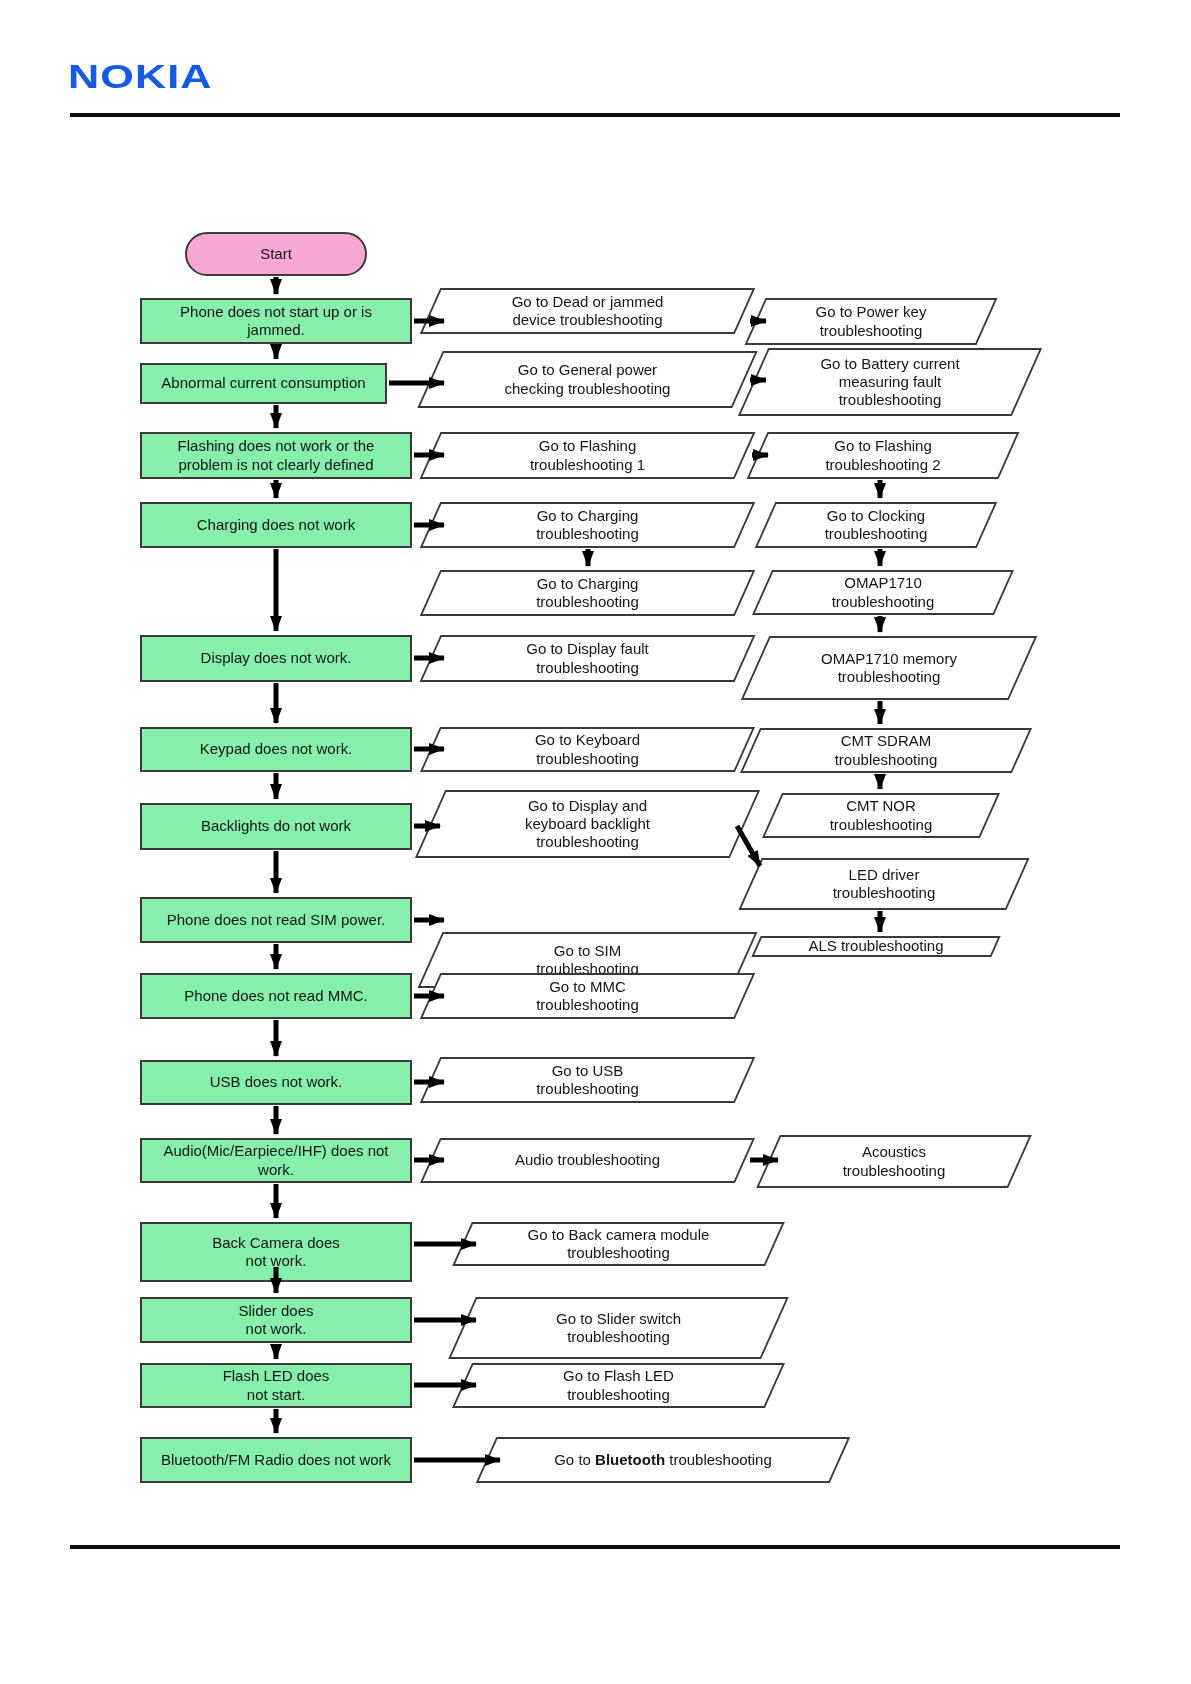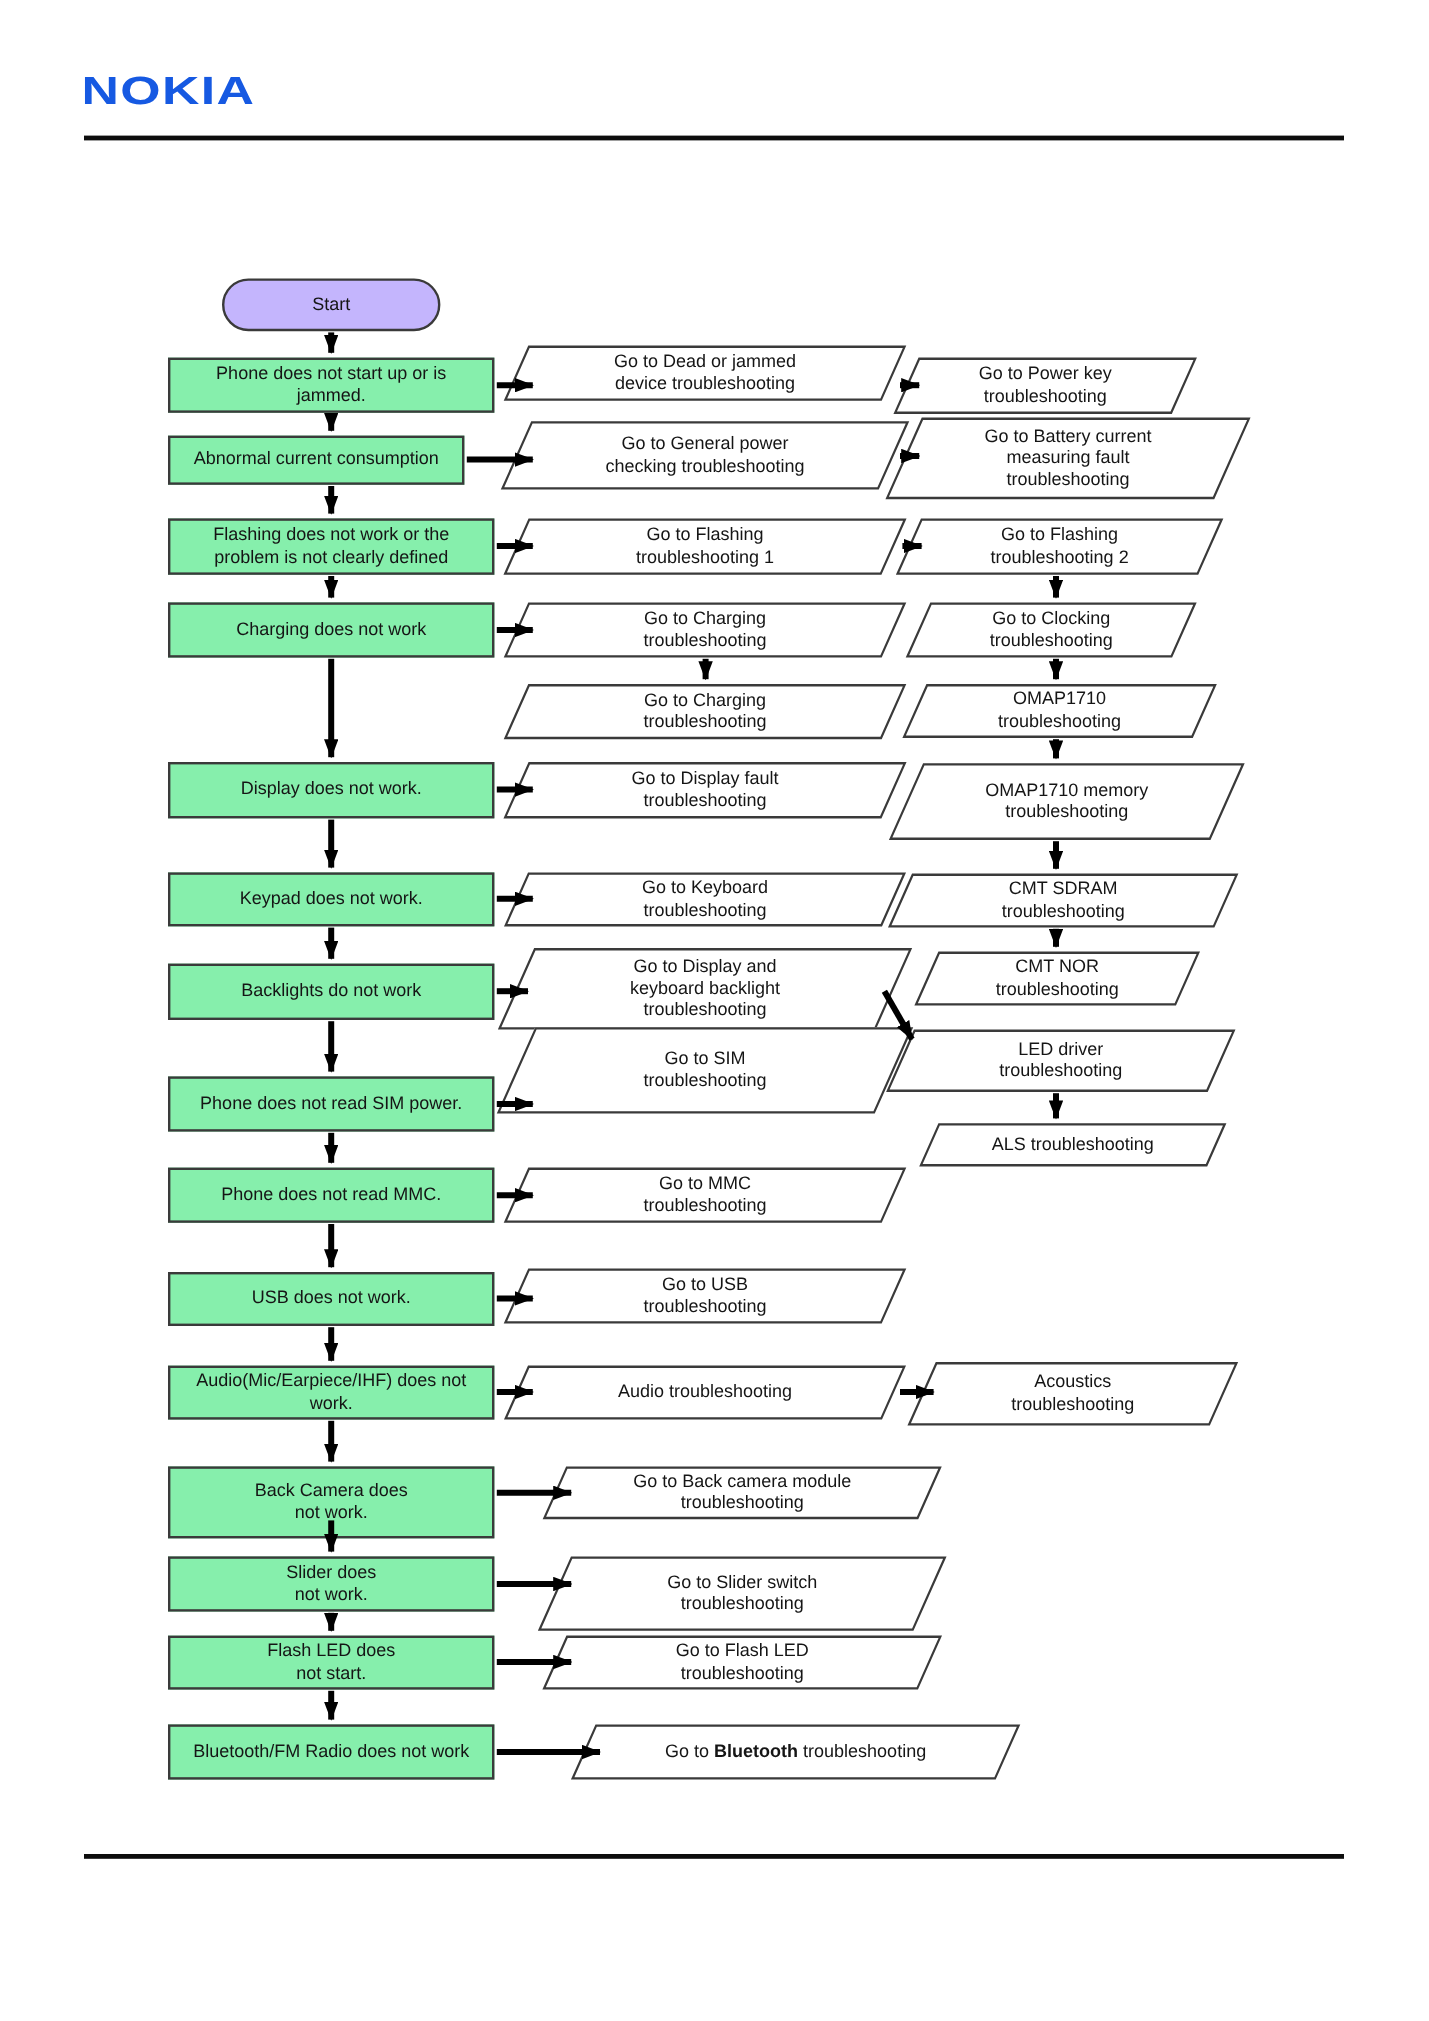--- a/index.html
+++ b/index.html
@@ -12,21 +12,21 @@
     font-size:40px; font-weight:800; letter-spacing:1px; color:#1659e2;
     transform:scale(1.08,0.82); transform-origin:left top; white-space:nowrap;
   }
   .rule { position:absolute; height:4px; background:#0d0d0d; }
   .node {
     position:absolute; box-sizing:border-box;
     display:flex; align-items:center; justify-content:center;
     text-align:center; font-size:15px; line-height:1.22; color:#151515;
   }
   .box { border:2px solid #3a3a3a; background:#86efac; }
-  .startnode { border:2px solid #3a3a3a; background:#c4b5fd; border-radius:22px; }
+  .startnode { border:2px solid #3a3a3a; background:#f9a8d4; border-radius:22px; }
   .para::before {
     content:""; position:absolute; inset:0; box-sizing:border-box;
     background:#ffffff; border:2px solid #3a3a3a; transform:skewX(-24deg);
   }
   .lbl { position:relative; white-space:pre-line; padding:0 6px; }
   svg.arrows { position:absolute; left:0; top:0; pointer-events:none; }
   svg.arrows line { stroke:#000000; stroke-width:5; }
 </style>
 </head>
 <body>
@@ -121,21 +121,21 @@
       </div>
     <div class="node para" style="left:430px;top:727px;width:315px;height:45px">
         <span class="lbl">Go to Keyboard
 troubleshooting</span>
       </div>
     <div class="node para" style="left:430px;top:790px;width:315px;height:68px">
         <span class="lbl">Go to Display and
 keyboard backlight
 troubleshooting</span>
       </div>
-    <div class="node para" style="left:430px;top:856px;width:315px;height:72px">
+    <div class="node para" style="left:430px;top:932px;width:315px;height:56px">
         <span class="lbl">Go to SIM
 troubleshooting</span>
       </div>
     <div class="node para" style="left:430px;top:973px;width:315px;height:46px">
         <span class="lbl">Go to MMC
 troubleshooting</span>
       </div>
     <div class="node para" style="left:430px;top:1057px;width:315px;height:46px">
         <span class="lbl">Go to USB
 troubleshooting</span>
@@ -189,21 +189,21 @@
 troubleshooting</span>
       </div>
     <div class="node para" style="left:772px;top:793px;width:218px;height:45px">
         <span class="lbl">CMT NOR
 troubleshooting</span>
       </div>
     <div class="node para" style="left:750px;top:858px;width:268px;height:52px">
         <span class="lbl">LED driver
 troubleshooting</span>
       </div>
-    <div class="node para" style="left:774px;top:936px;width:240px;height:36px">
+    <div class="node para" style="left:756px;top:936px;width:240px;height:21px">
         <span class="lbl">ALS troubleshooting</span>
       </div>
     <div class="node para" style="left:768px;top:1135px;width:252px;height:53px">
         <span class="lbl">Acoustics
 troubleshooting</span>
       </div>
 
     <svg class="arrows" width="1191" height="1684" viewBox="0 0 1191 1684">
       <defs>
         <marker id="ah" viewBox="0 0 16 12" refX="15" refY="6" markerWidth="16" markerHeight="12" markerUnits="userSpaceOnUse" orient="auto">

